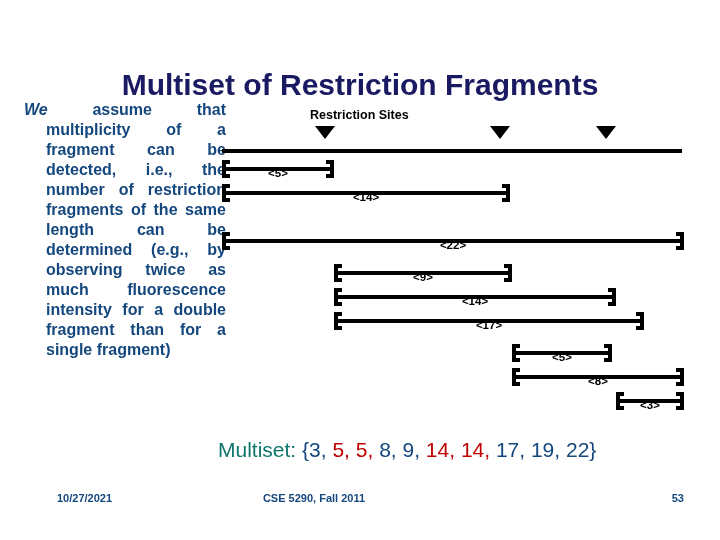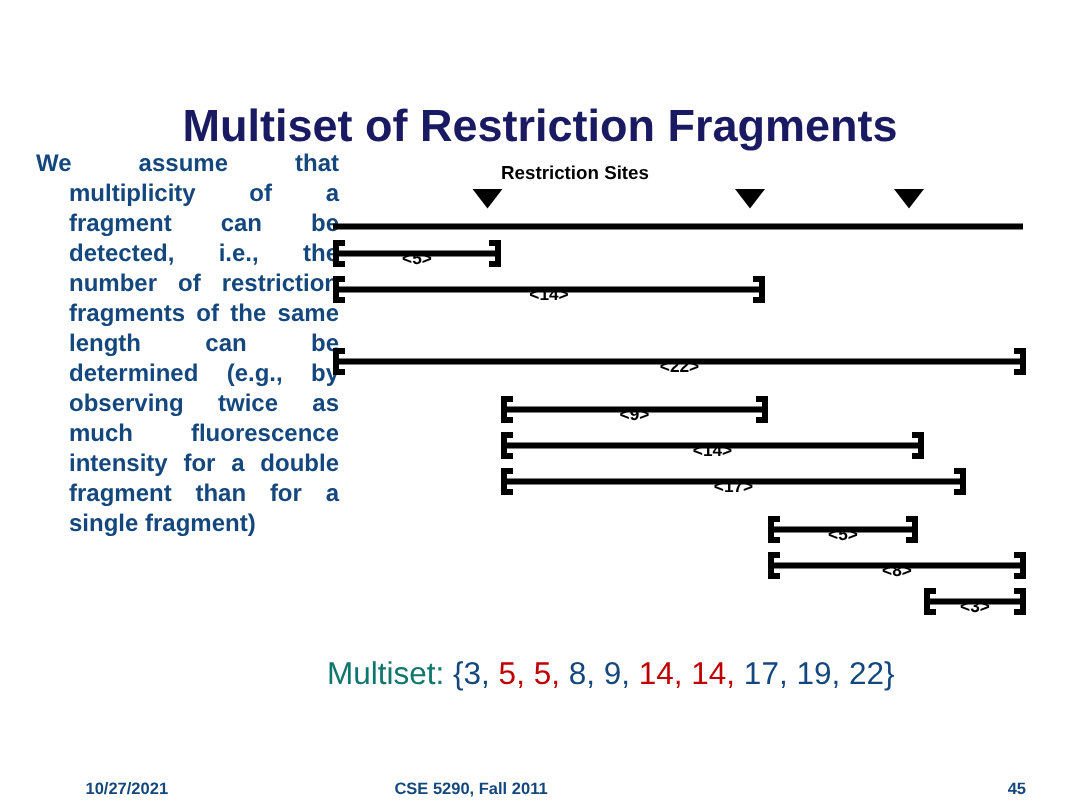--- a/index.html
+++ b/index.html
@@ -44,20 +44,21 @@
     text-align: justify;
     text-justify: inter-word;
     text-indent: 0;
     padding-left: 22px;
   }
   #body-text::first-line {
     
   }
   #body-text .firstword {
     margin-left: -22px;
+    font-style: italic;
   }
 
   
   #diagram {
     position: absolute;
     left: 0;
     top: 0;
     width: 720px;
     height: 540px;
     pointer-events: none;
@@ -147,39 +148,39 @@
   }
   #multiset .ms-label { color: #0f766e; }
   #multiset .ms-brace { color: #14477d; }
   #multiset .v-plain  { color: #14477d; }
   #multiset .v-dup    { color: #c00000; }
   #multiset .ms-sep   { color: #14477d; }
 
   
   .footer {
     position: absolute;
-    top: 520px;
+    top: 492px;
     font-size: 11px;
     font-weight: bold;
     color: #14477d;
     white-space: nowrap;
   }
   #footer-date { left: 57px; }
   #footer-center { left: 0; width: 628px; text-align: center; }
   #footer-page { left: 0; width: 720px; text-align: right; padding-right: 36px; box-sizing: border-box; }
 </style>
 </head>
 <body>
 
 <div id="slide-title">Multiset of Restriction Fragments</div>
 
 <div id="body-text"><span class="firstword">We</span> <span>assume that multiplicity of a fragment can be detected, i.e., the number of restriction fragments of the same length can be determined (e.g., by observing twice as much fluorescence intensity for a double fragment than for a single fragment)</span></div>
 
 <div id="diagram">
-    <div class="restriction-label" style="left: 310px; top: 108px; margin-left: 24px;">Restriction Sites</div>
+    <div class="restriction-label" style="left: 310px; top: 108px;">Restriction Sites</div>
     <div class="tri" style="left: 315px; top: 126px;"></div>
     <div class="tri" style="left: 490px; top: 126px;"></div>
     <div class="tri" style="left: 596px; top: 126px;"></div>
     <div class="genome-line" style="left: 222px; top: 149px; width: 460px;"></div>
     <div class="frag" style="left: 222px; top: 160px; width: 112px;">
       <div class="stem"></div>
       <div class="cap left">
         <i class="v"></i>
         <i class="t"></i>
         <i class="b"></i>
@@ -302,13 +303,13 @@
         <i class="b"></i>
       </div>
       <div class="len">&lt;3&gt;</div>
     </div>
   </div>
 
 <div id="multiset"><span class="ms-label">Multiset: </span><span class="ms-brace">{</span><span class="v-plain">3</span><span class="ms-sep">, </span><span class="v-dup">5</span><span class="v-dup">, </span><span class="v-dup">5</span><span class="v-dup">, </span><span class="v-plain">8</span><span class="ms-sep">, </span><span class="v-plain">9</span><span class="ms-sep">, </span><span class="v-dup">14</span><span class="v-dup">, </span><span class="v-dup">14</span><span class="v-dup">, </span><span class="v-plain">17</span><span class="ms-sep">, </span><span class="v-plain">19</span><span class="ms-sep">, </span><span class="v-plain">22</span><span class="ms-brace">}</span></div>
 
 <div class="footer" id="footer-date">10/27/2021</div>
 <div class="footer" id="footer-center">CSE 5290, Fall 2011</div>
-<div class="footer" id="footer-page">45</div>
+<div class="footer" id="footer-page">53</div>
 
 </body></html>

